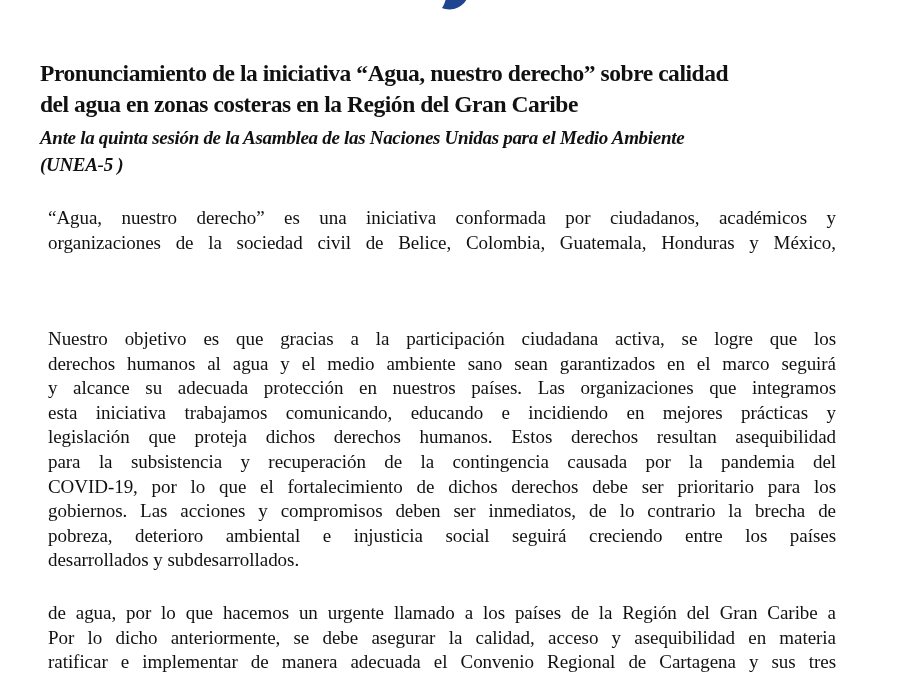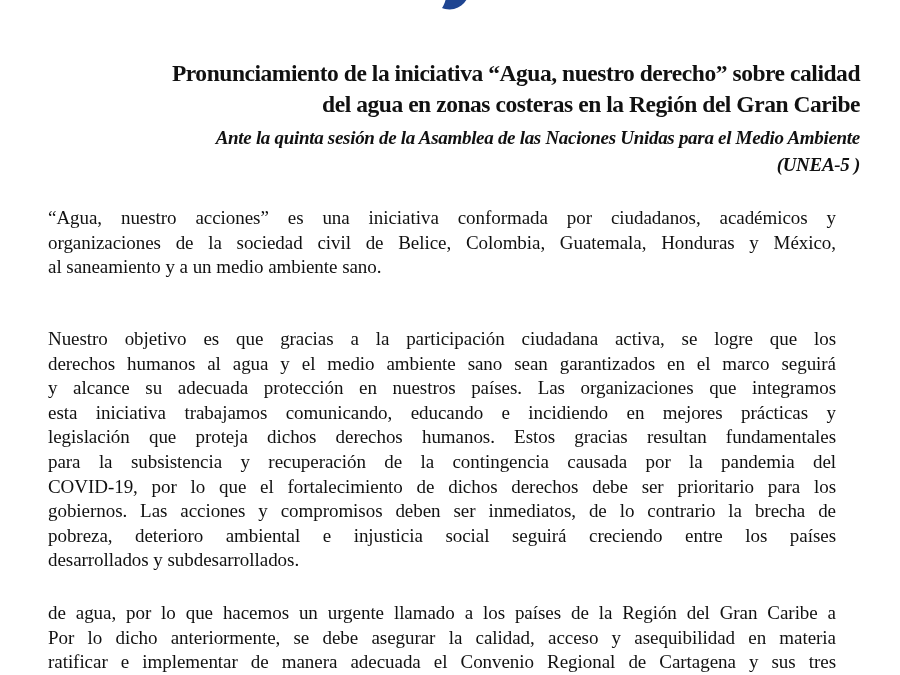--- a/index.html
+++ b/index.html
@@ -20,33 +20,33 @@
       left: 440px;
       top: -14px;
       width: 32px;
       height: 24px;
     }
     .title {
       position: absolute;
       left: 40px;
       width: 820px;
       top: 58px;
-      text-align: right;
+      text-align: left;
       font-weight: bold;
       font-size: 23.5px;
       line-height: 31px;
       letter-spacing: -0.45px;
       margin: 0;
     }
     .subtitle {
       position: absolute;
       left: 40px;
       width: 820px;
       top: 124px;
-      text-align: right;
+      text-align: left;
       font-weight: bold;
       font-style: italic;
       font-size: 19px;
       line-height: 27px;
       letter-spacing: -0.3px;
       margin: 0;
     }
     .para {
       position: absolute;
       left: 48px;
@@ -83,31 +83,30 @@
   <span style="display:block">Pronunciamiento de la iniciativa “Agua, nuestro derecho” sobre calidad</span>
   <span style="display:block">del agua en zonas costeras en la Región del Gran Caribe</span>
 </h1>
 
 <h2 class="subtitle">
   <span style="display:block">Ante la quinta sesión de la Asamblea de las Naciones Unidas para el Medio Ambiente</span>
   <span style="display:block">(UNEA-5 )</span>
 </h2>
 
 <div class="para" id="p1">
-  <span class="ln">“Agua, nuestro acciones” es una iniciativa conformada por ciudadanos, académicos y</span>
+  <span class="ln">“Agua, nuestro derecho” es una iniciativa conformada por ciudadanos, académicos y</span>
   <span class="ln">organizaciones de la sociedad civil de Belice, Colombia, Guatemala, Honduras y México,</span>
-  <span class="ln last">al saneamiento y a un medio ambiente sano.</span>
 </div>
 
 <div class="para" id="p2">
   <span class="ln">Nuestro objetivo es  que gracias a la participación ciudadana activa, se logre que los</span>
   <span class="ln">derechos humanos al agua y el medio ambiente sano sean garantizados en el marco seguirá</span>
   <span class="ln">y alcance su adecuada protección en nuestros países. Las organizaciones que integramos</span>
   <span class="ln">esta iniciativa trabajamos comunicando, educando e incidiendo en mejores prácticas y</span>
-  <span class="ln">legislación que proteja dichos derechos humanos.  Estos  gracias resultan fundamentales</span>
+  <span class="ln">legislación que proteja dichos derechos humanos.  Estos  derechos resultan asequibilidad</span>
   <span class="ln">para la subsistencia y recuperación de la contingencia  causada por la pandemia del</span>
   <span class="ln">COVID-19, por lo que el fortalecimiento de dichos derechos debe ser prioritario para los</span>
   <span class="ln">gobiernos. Las acciones y compromisos deben ser inmediatos, de lo contrario la brecha de</span>
   <span class="ln">pobreza, deterioro ambiental e injusticia social seguirá creciendo entre los países</span>
   <span class="ln last">desarrollados y subdesarrollados.</span>
 </div>
 
 <div class="para" id="p3">
   <span class="ln">de agua, por lo que hacemos un urgente llamado a los países de la Región del Gran Caribe a</span>
   <span class="ln">Por lo dicho anteriormente, se debe asegurar la calidad, acceso y asequibilidad en materia</span>

